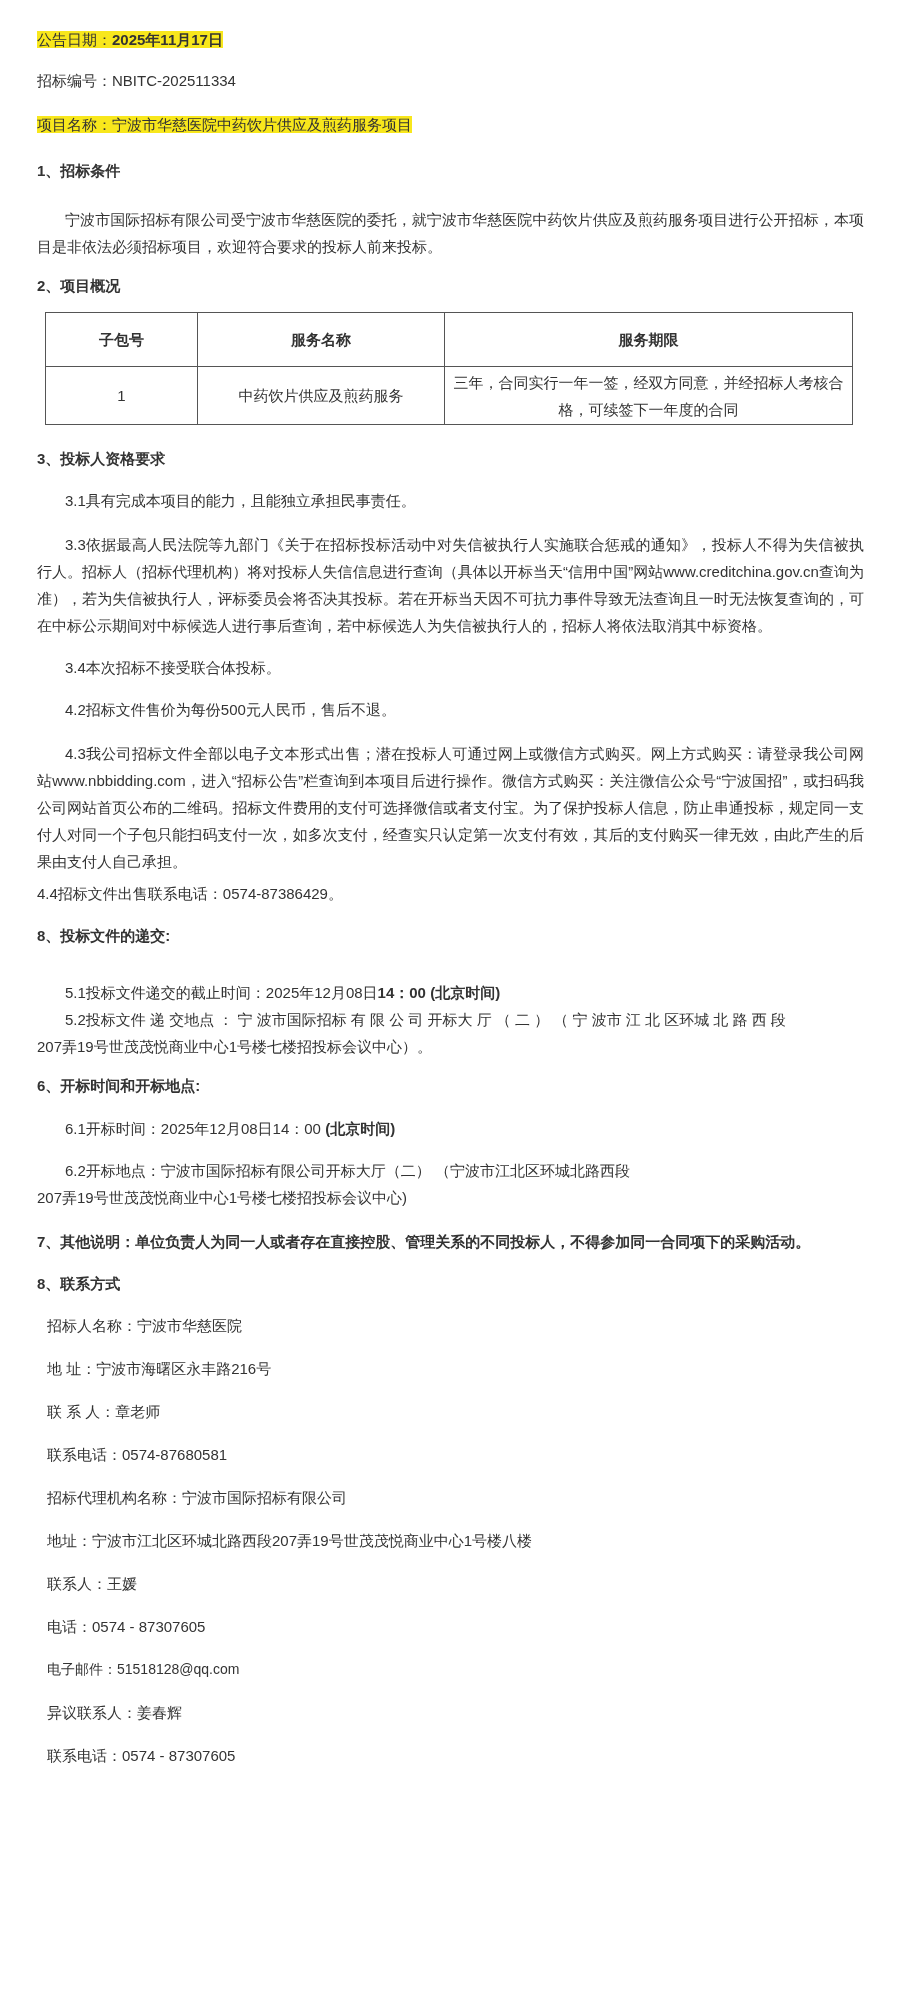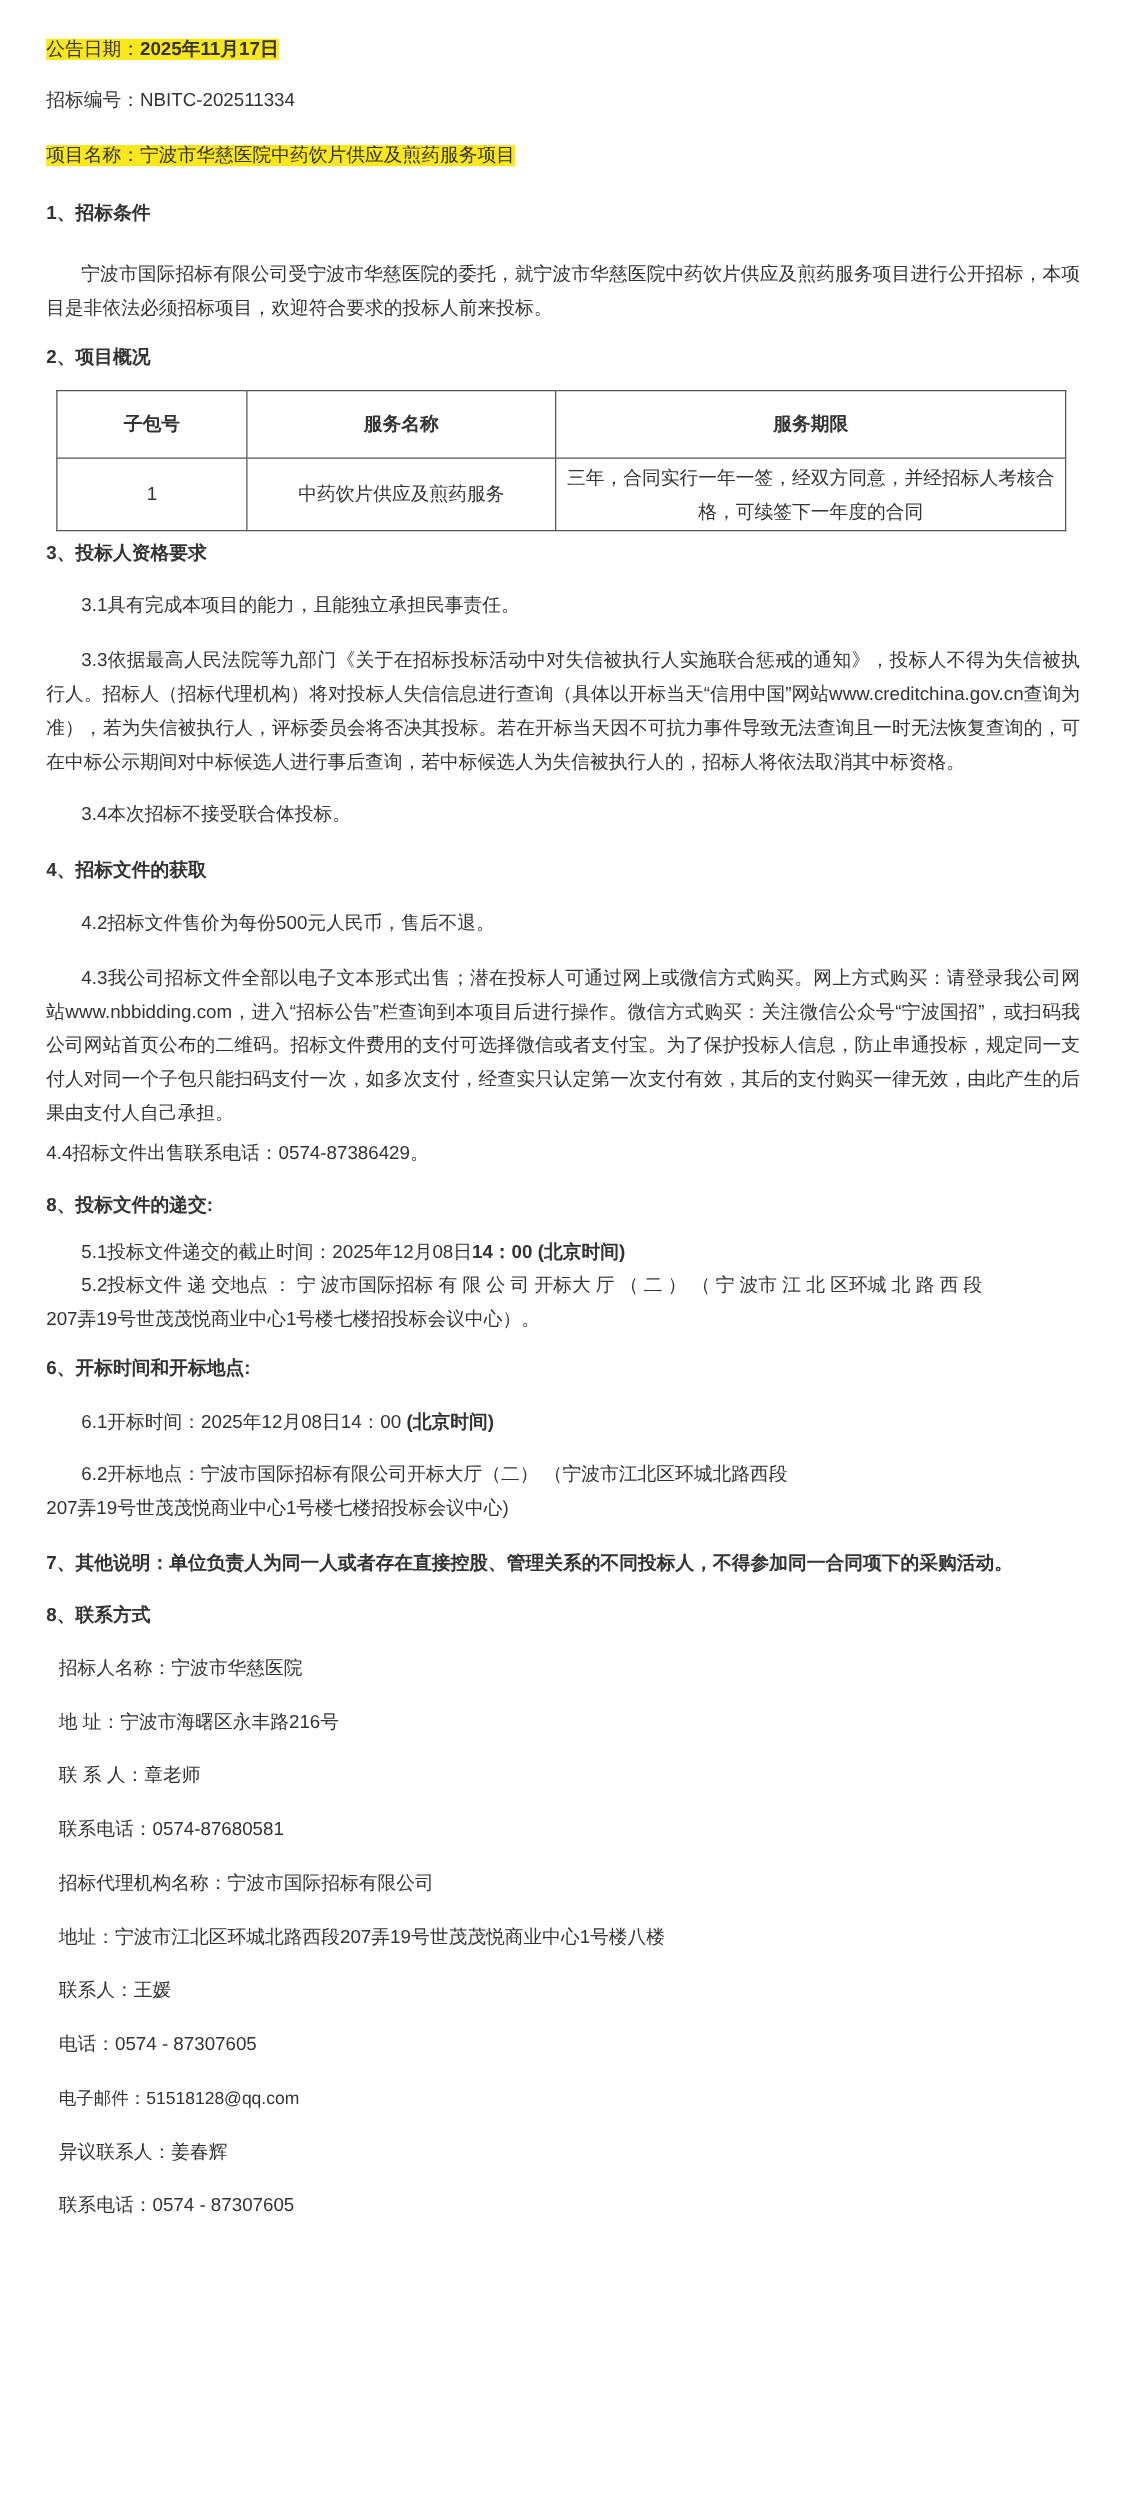--- a/index.html
+++ b/index.html
@@ -80,32 +80,31 @@
       <th>服务期限</th>
     </tr>
     <tr>
       <td>1</td>
       <td>中药饮片供应及煎药服务</td>
       <td>三年，合同实行一年一签，经双方同意，并经招标人考核合格，可续签下一年度的合同</td>
     </tr>
   </tbody>
     </table>
 
-  <p class="line sec" style="margin-top:4px">3、投标人资格要求</p>
+  <p class="line sec" style="margin-top:20px">3、投标人资格要求</p>
   <p class="line indent">3.1具有完成本项目的能力，且能独立承担民事责任。</p>
   <p class="line just indent" style="margin-top:17px">3.3依据最高人民法院等九部门《关于在招标投标活动中对失信被执行人实施联合惩戒的通知》，投标人不得为失信被执行人。招标人（招标代理机构）将对投标人失信信息进行查询（具体以开标当天“信用中国”网站www.creditchina.gov.cn查询为准），若为失信被执行人，评标委员会将否决其投标。若在开标当天因不可抗力事件导致无法查询且一时无法恢复查询的，可在中标公示期间对中标候选人进行事后查询，若中标候选人为失信被执行人的，招标人将依法取消其中标资格。</p>
   <p class="line indent">3.4本次招标不接受联合体投标。</p>
 
-  <p class="line sec" style="margin-top:18px">4、招标文件的获取</p>
   <p class="line indent">4.2招标文件售价为每份500元人民币，售后不退。</p>
   <p class="line just indent" style="margin-top:17px">4.3我公司招标文件全部以电子文本形式出售；潜在投标人可通过网上或微信方式购买。网上方式购买：请登录我公司网站www.nbbidding.com，进入“招标公告”栏查询到本项目后进行操作。微信方式购买：关注微信公众号“宁波国招”，或扫码我公司网站首页公布的二维码。招标文件费用的支付可选择微信或者支付宝。为了保护投标人信息，防止串通投标，规定同一支付人对同一个子包只能扫码支付一次，如多次支付，经查实只认定第一次支付有效，其后的支付购买一律无效，由此产生的后果由支付人自己承担。</p>
   <p class="line noindent" style="margin-top:5px">4.4招标文件出售联系电话：0574-87386429。</p>
 
   <p class="line sec" style="margin-top:15px">8、投标文件的递交:</p>
-  <p class="line indent" style="margin-top:10px"><span>5.1投标文件递交的截止时间：2025年12月08日</span><span class="bold">14：00 (北京时间)</span></p>
+  <p class="line indent" style="margin-top:30px"><span>5.1投标文件递交的截止时间：2025年12月08日</span><span class="bold">14：00 (北京时间)</span></p>
   <p class="line tight indent">5.2投标文件 递 交地点 ： 宁 波市国际招标 有 限 公 司 开标大 厅 （ 二 ） （ 宁 波市 江 北 区环城 北 路 西 段</p>
   <p class="line tight noindent">207弄19号世茂茂悦商业中心1号楼七楼招投标会议中心）。</p>
 
   <p class="line sec sec-tight">6、开标时间和开标地点:</p>
   <p class="line indent" style="margin-top:16px"><span>6.1开标时间：2025年12月08日14：00 </span><span class="bold">(北京时间)</span></p>
   <p class="line indent">6.2开标地点：宁波市国际招标有限公司开标大厅（二） （宁波市江北区环城北路西段</p>
   <p class="line tight noindent">207弄19号世茂茂悦商业中心1号楼七楼招投标会议中心)</p>
 
   <p class="line sec" style="margin-top:17px">7、其他说明：单位负责人为同一人或者存在直接控股、管理关系的不同投标人，不得参加同一合同项下的采购活动。</p>
 

